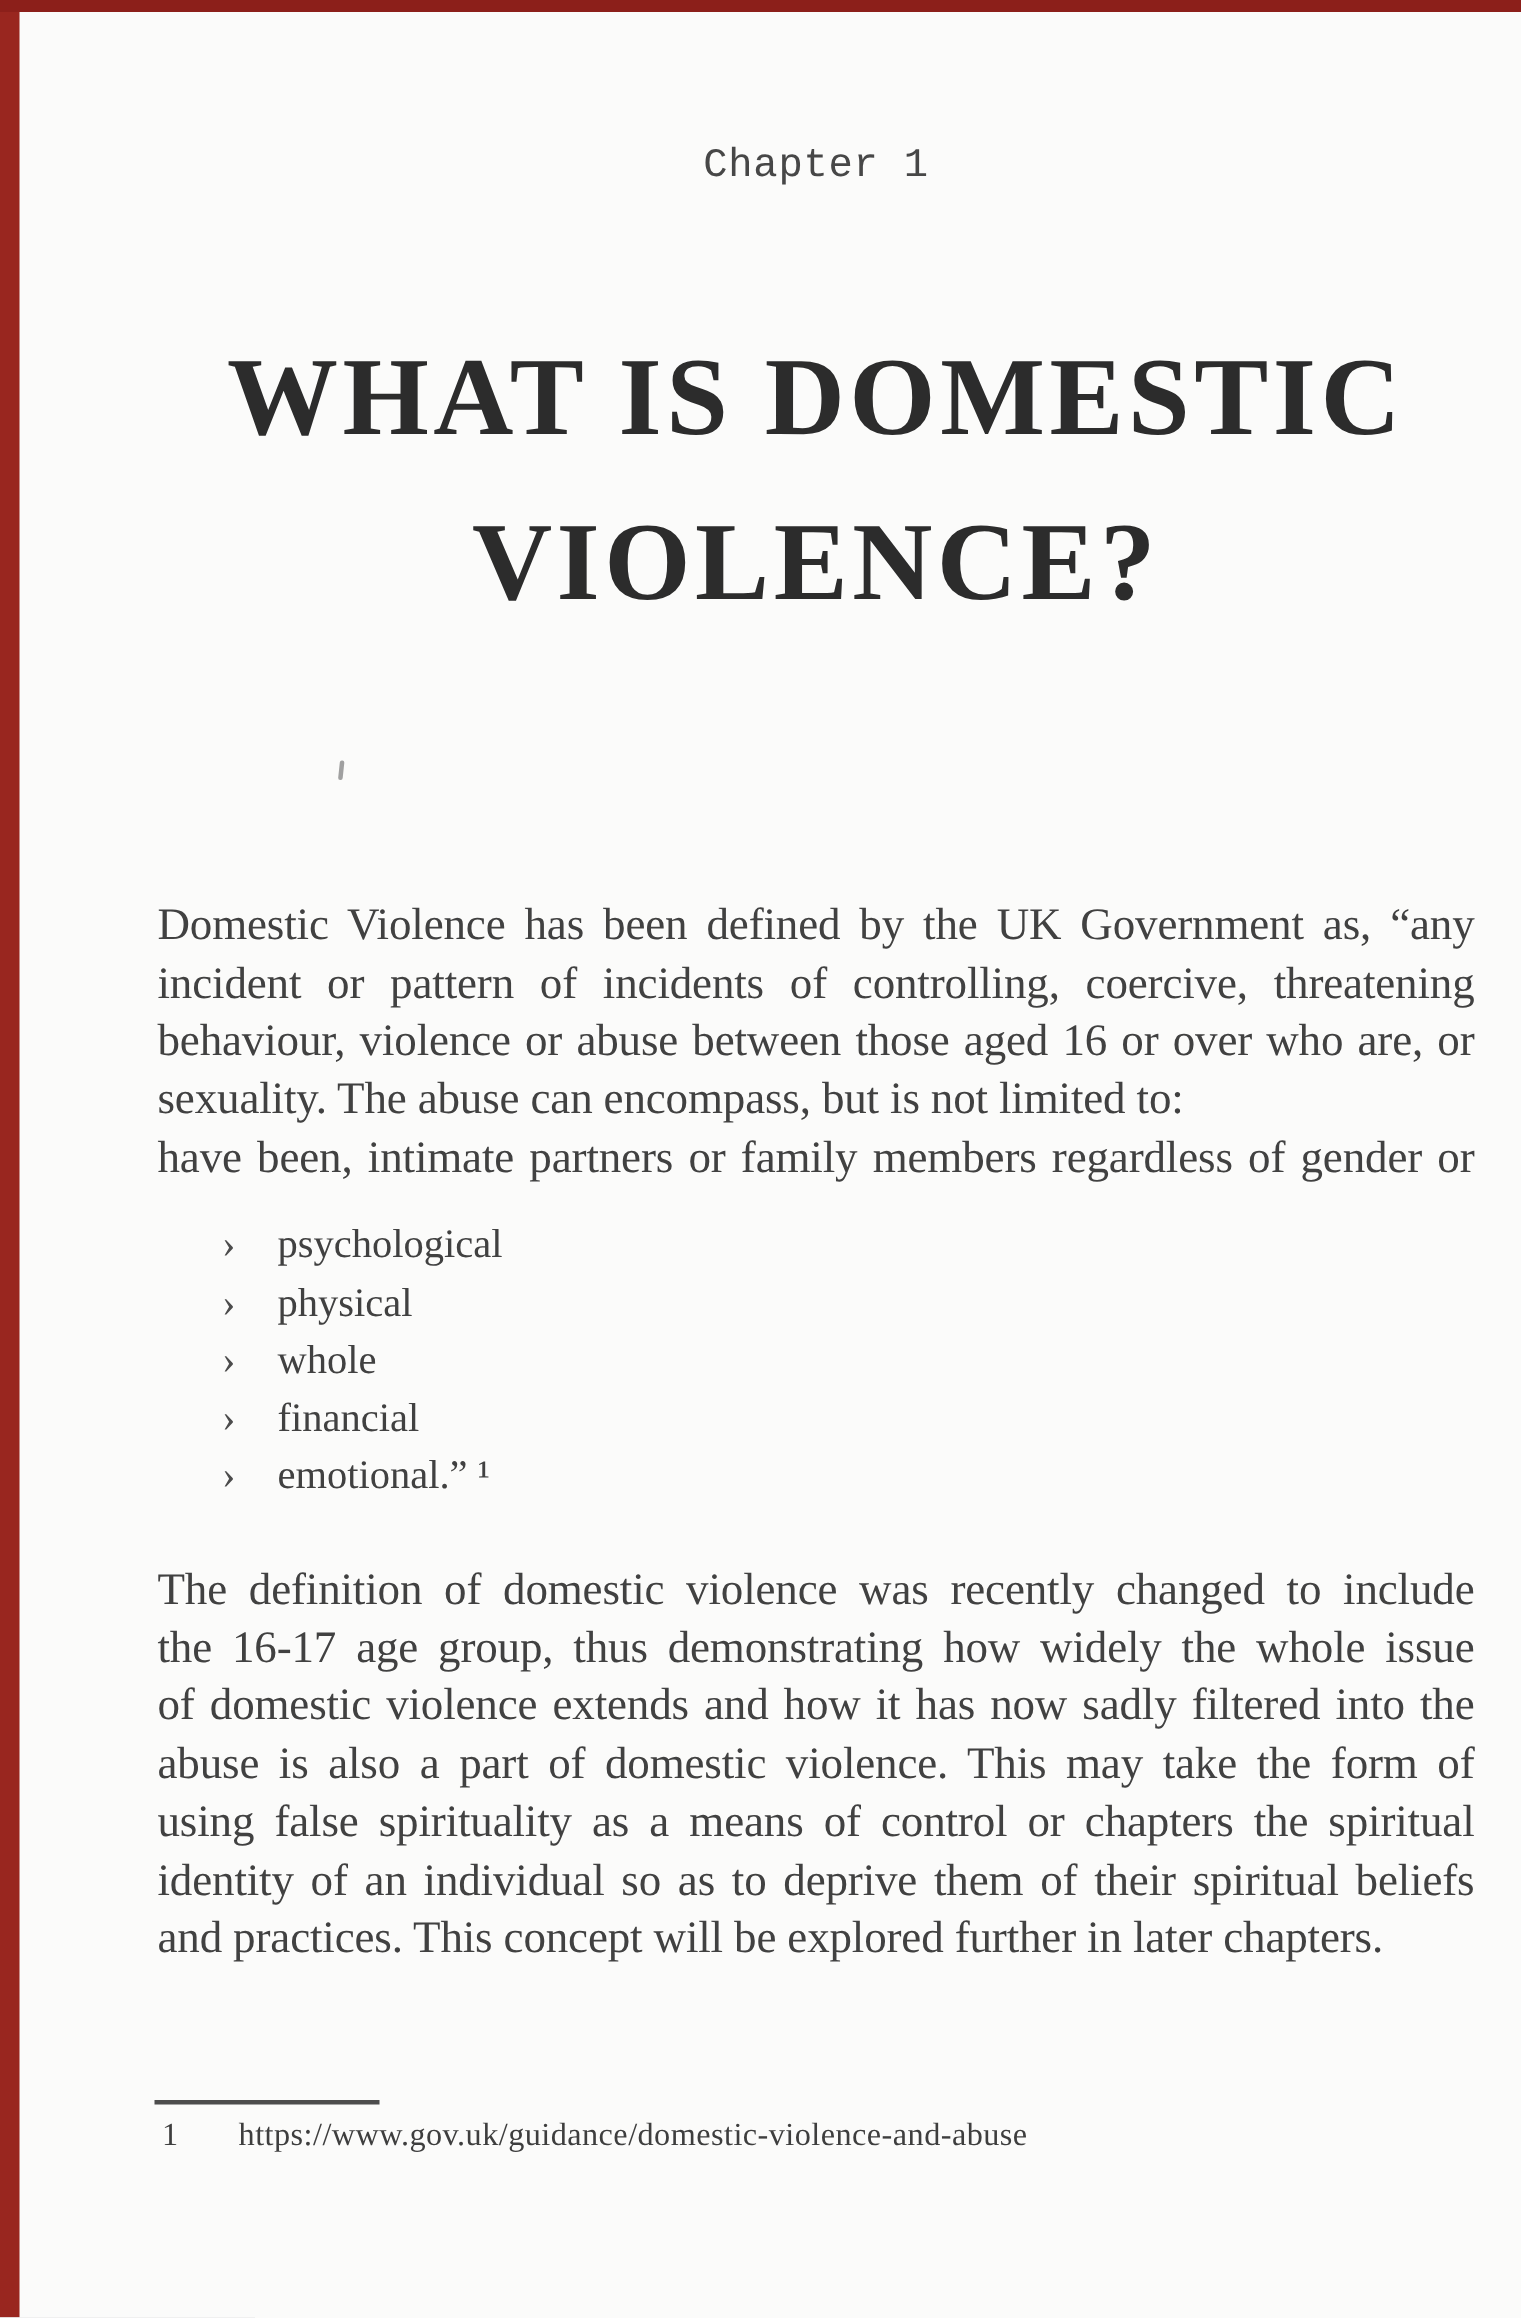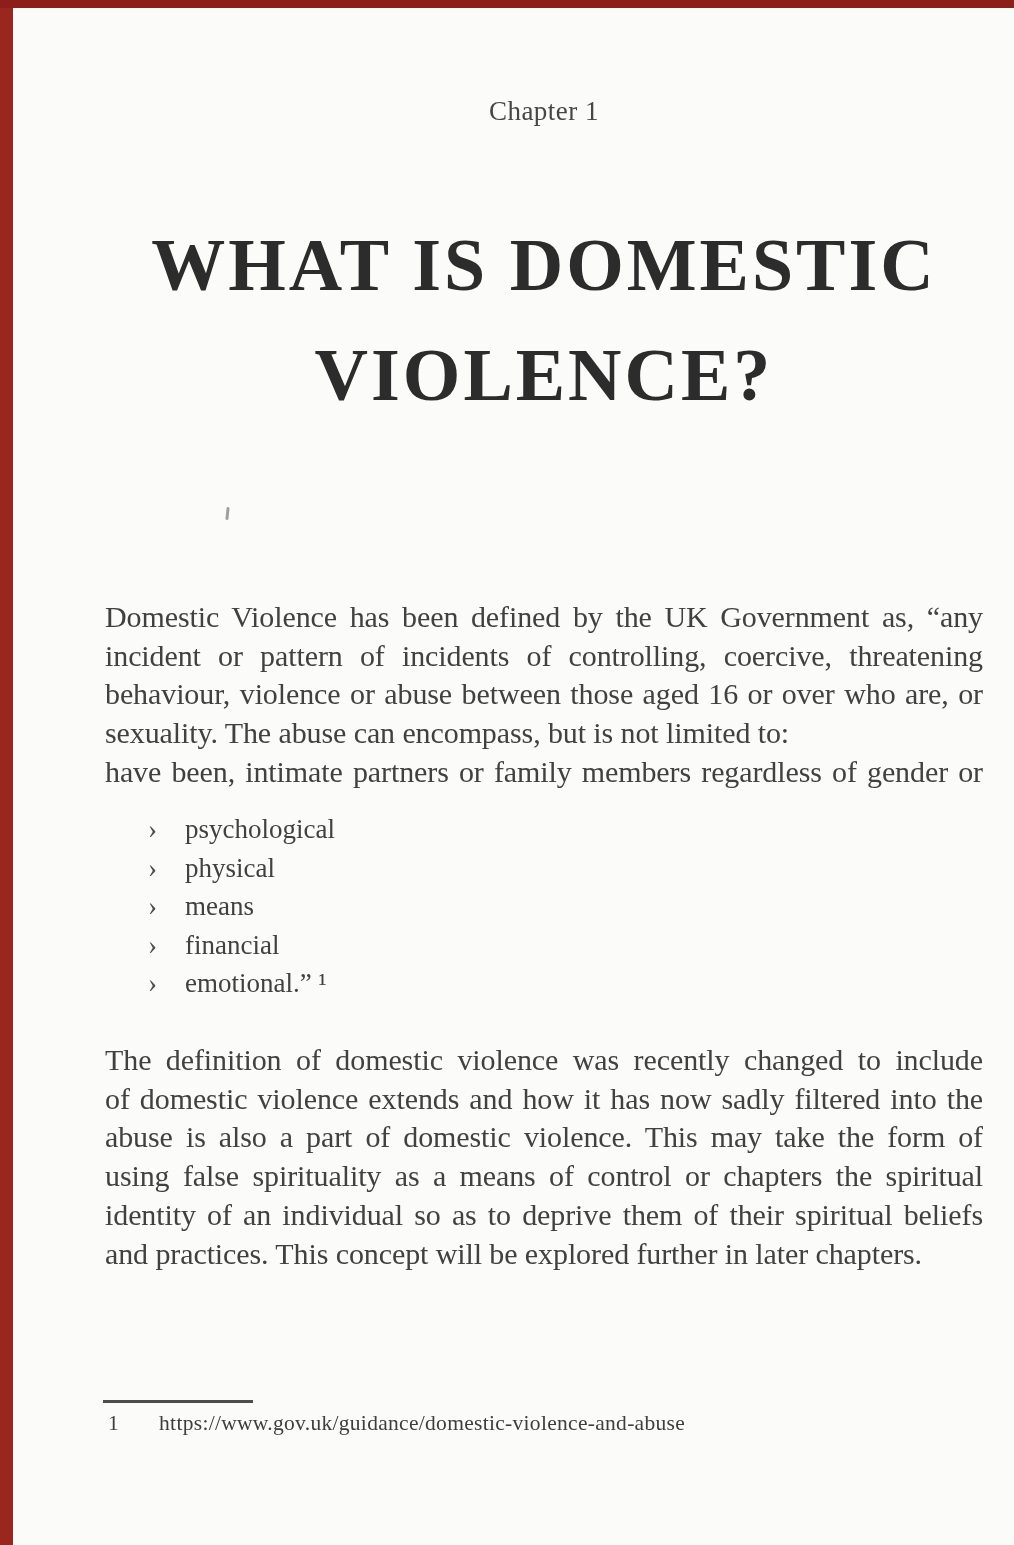--- a/index.html
+++ b/index.html
@@ -30,20 +30,21 @@
     background: #8c1f1a;
   }
   .chapter-label {
     position: absolute;
     left: 105px; top: 96px;
     width: 878px;
     text-align: center;
     font-size: 27px;
     color: #474747;
     letter-spacing: 0.5px;
+    font-family: Liberation Mono, monospace;
   }
   .book-title {
     position: absolute;
     left: 95px; top: 210px;
     width: 898px;
     text-align: center;
     font-size: 74px;
     line-height: 110px;
     letter-spacing: 3px;
     color: #2c2c2c;
@@ -140,34 +141,35 @@
     <div class="list-item">
       <span class="bullet">›</span>
       <span>psychological</span>
     </div>
     <div class="list-item">
       <span class="bullet">›</span>
       <span>physical</span>
     </div>
     <div class="list-item">
       <span class="bullet">›</span>
-      <span>means</span>
+      <span>whole</span>
     </div>
     <div class="list-item">
       <span class="bullet">›</span>
       <span>financial</span>
     </div>
     <div class="list-item">
       <span class="bullet">›</span>
       <span>emotional.” ¹</span>
     </div>
   </div>
 
   <div class="body-block para-2">
     <div class="jline">The definition of domestic violence was recently changed to include</div>
+    <div class="jline">the 16-17 age group, thus demonstrating how widely the whole issue</div>
     <div class="jline">of domestic violence extends and how it has now sadly filtered into the</div>
     <div class="jline">abuse is also a part of domestic violence. This may take the form of</div>
     <div class="jline">using false spirituality as a means of control or chapters the spiritual</div>
     <div class="jline">identity of an individual so as to deprive them of their spiritual beliefs</div>
     <div class="jline natural">and practices. This concept will be explored further in later chapters.</div>
   </div>
 
   <div class="footnote-divider"></div>
 
   <div class="footnote">

